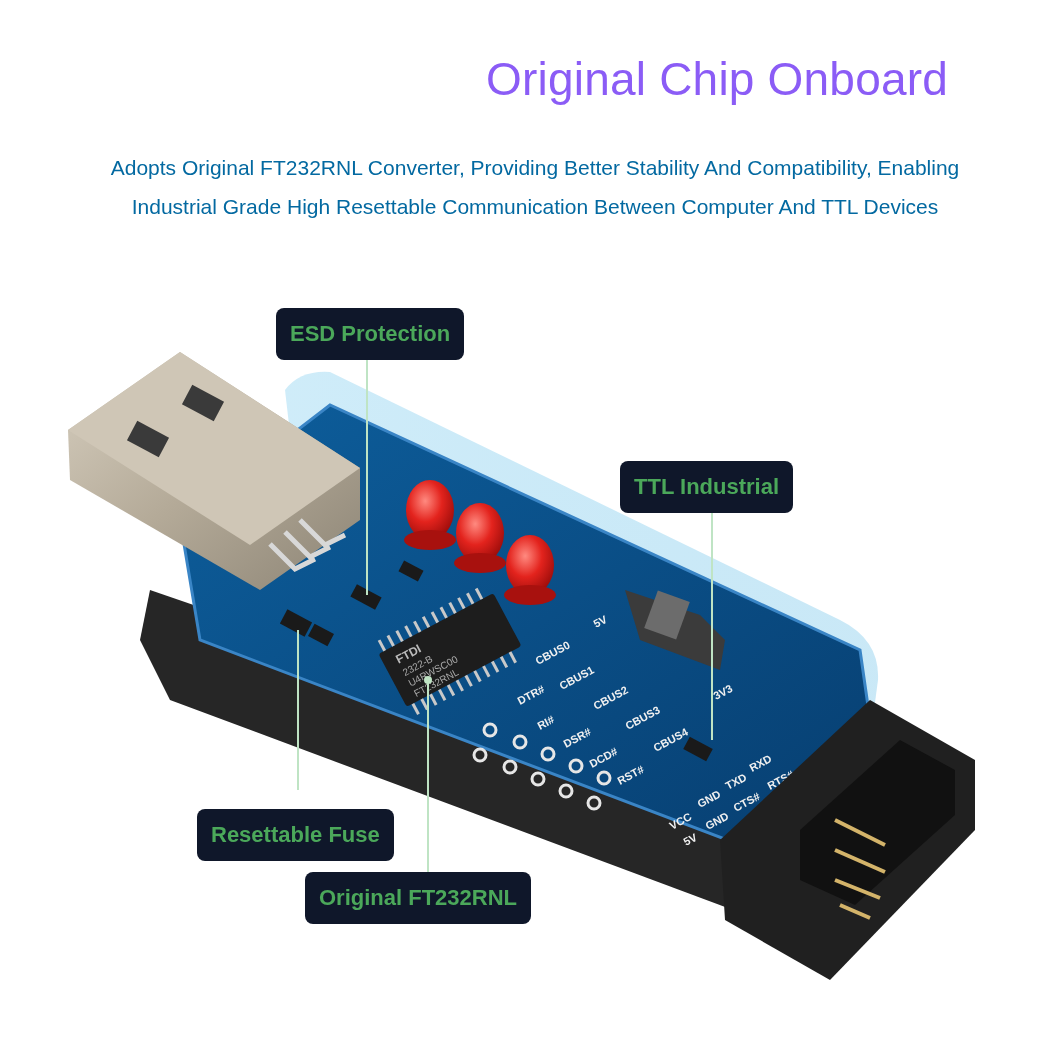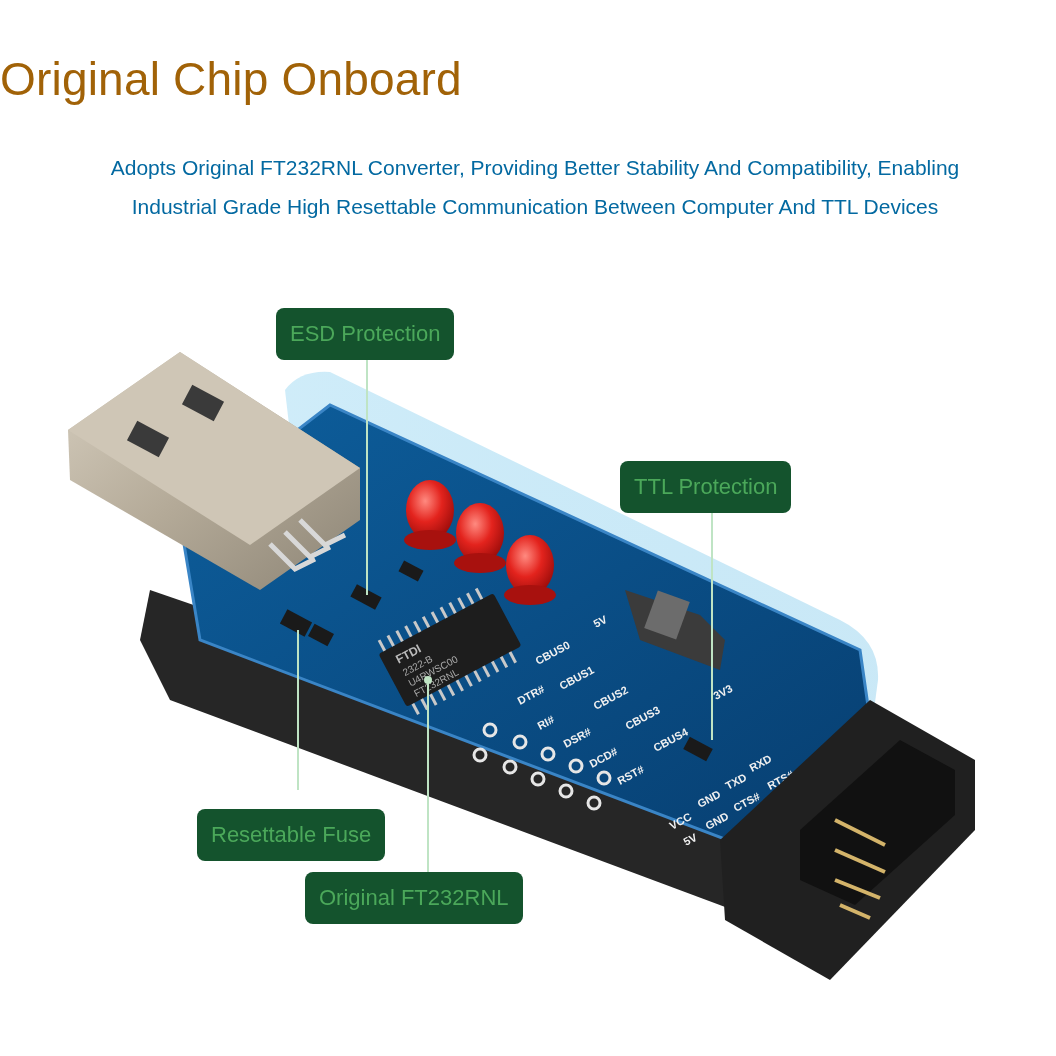--- a/index.html
+++ b/index.html
@@ -1,22 +1,22 @@
 <!DOCTYPE html>
 <html><head>
 <meta charset="utf-8">
 <style>
   html, body { margin:0; padding:0; background:#ffffff; }
   body { width:1056px; height:1056px; position:relative; overflow:hidden; font-family:"Liberation Sans", sans-serif; }
-  .title { position:absolute; left:0; top:52px; width:948px; text-align:left; font-size:46px; color:#a16207; letter-spacing:0.2px; }
+  .title { position:absolute; left:0; top:52px; width:948px; text-align:right; font-size:46px; color:#8b5cf6; letter-spacing:0.2px; }
   .sub { position:absolute; left:7px; width:1056px; text-align:center; font-size:21px; color:#0369a1; }
   .sub1 { top:156px; }
   .sub2 { top:195px; }
   .scene { position:absolute; left:0; top:0; width:1056px; height:1056px; }
-  .label { position:absolute; background:#14532d; color:#4ba85a; font-size:22px; border-radius:8px; padding:0 14px; height:52px; line-height:52px; white-space:nowrap; }
+  .label { position:absolute; background:#0f172a; color:#4ba85a; font-size:22px; border-radius:8px; padding:0 14px; height:52px; line-height:52px; white-space:nowrap;font-weight:bold; }
   .lbl-esd { left:276px; top:308px; }
   .lbl-ttl { left:620px; top:461px; }
   .lbl-fuse { left:197px; top:788px;margin-top:21px; }
   .lbl-chip { left:305px; top:872px;text-align:right; }
 </style>
 </head>
 <body>
 
 <div class="title">Original Chip Onboard</div>
 <div class="sub sub1">Adopts Original FT232RNL Converter, Providing Better Stability And Compatibility, Enabling</div>
@@ -167,15 +167,15 @@
   <g stroke="#bfe4c4" stroke-width="2">
     <line x1="367" y1="360" x2="367" y2="595"></line>
     <line x1="712" y1="513" x2="712" y2="740"></line>
     <line x1="298" y1="630" x2="298" y2="790"></line>
     <line x1="428" y1="680" x2="428" y2="874"></line>
   </g>
   <circle cx="428" cy="680" r="4" fill="#bfe4c4"></circle>
 </svg>
 
 <div class="label lbl-esd">ESD Protection</div>
-<div class="label lbl-ttl">TTL Protection</div>
+<div class="label lbl-ttl">TTL Industrial</div>
 <div class="label lbl-fuse">Resettable Fuse</div>
 <div class="label lbl-chip">Original FT232RNL</div>
 
 </body></html>

